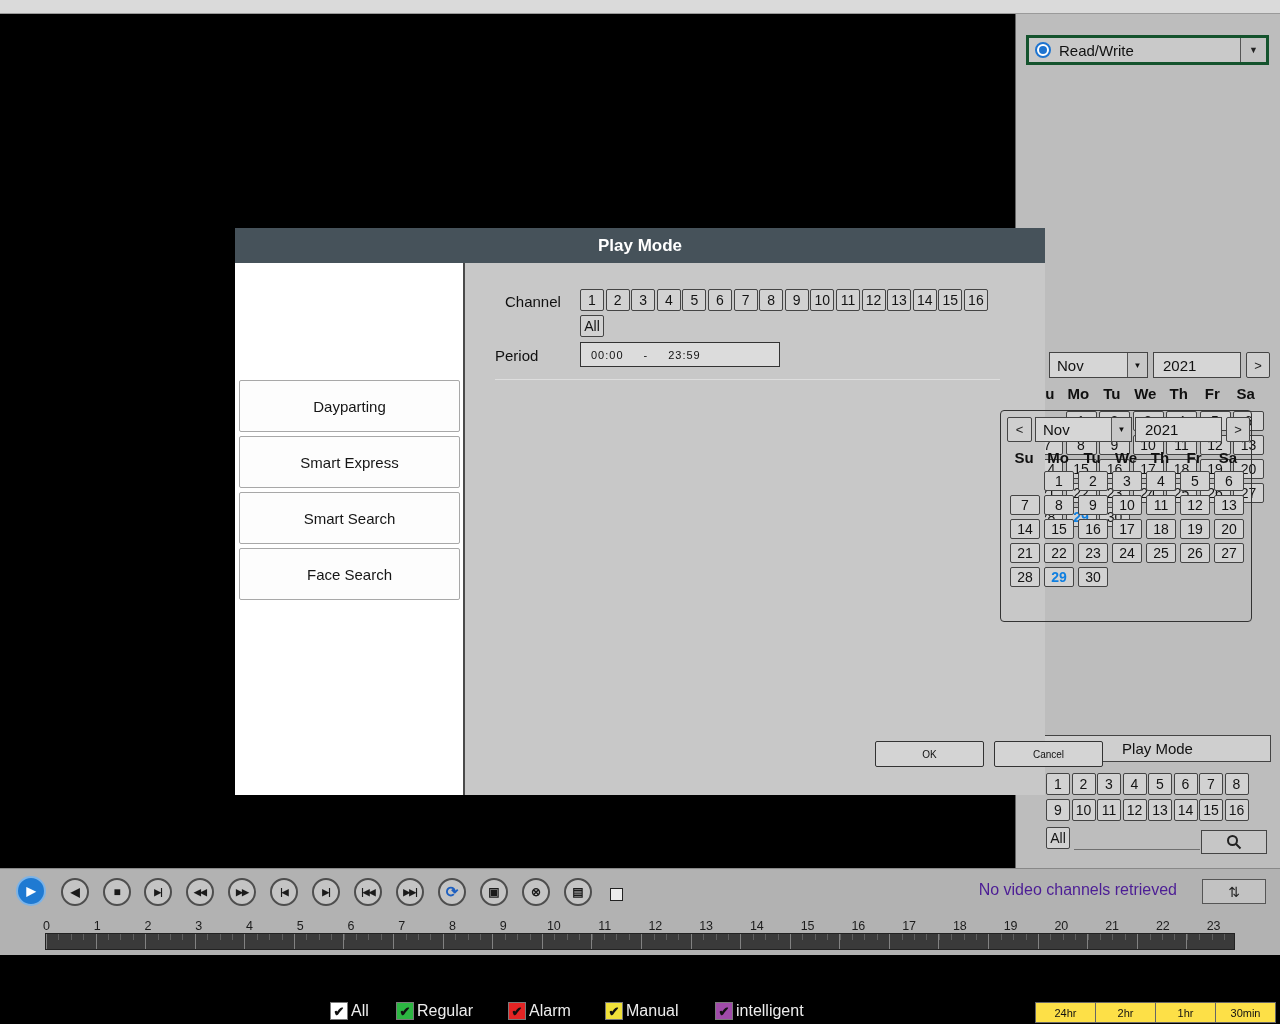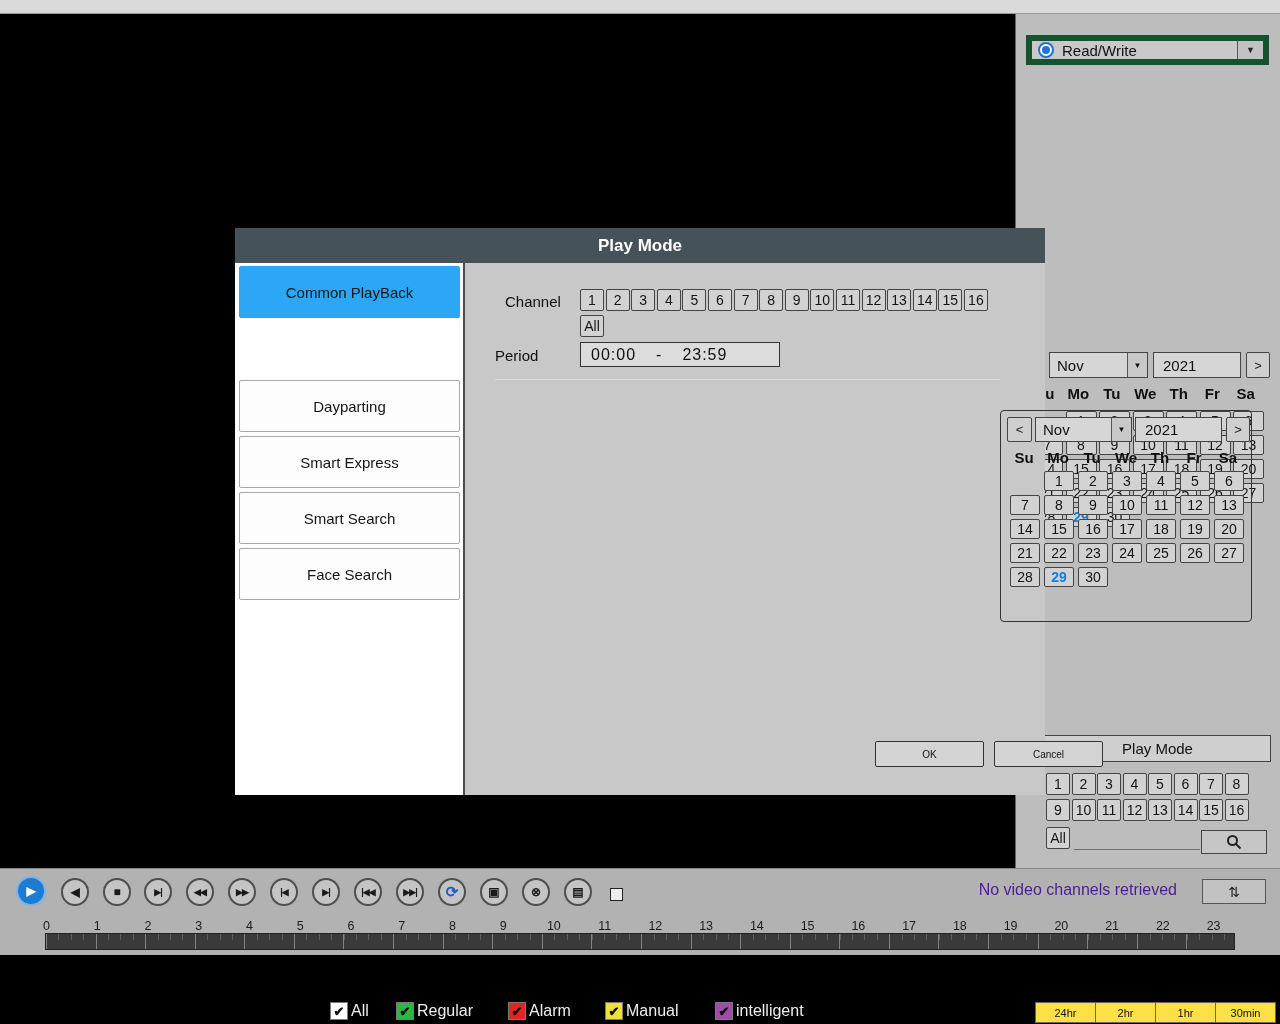--- a/index.html
+++ b/index.html
@@ -7,21 +7,21 @@
   #screen {
     position: relative; width: 1280px; height: 1024px;
     background: #000; overflow: hidden;
     font-family: "Liberation Sans", sans-serif;
     color: #111;
   }
   .top-strip { position:absolute; left:0; top:0; width:1280px; height:14px; background:#dadada; border-bottom:1px solid #9a9a9a; }
 
   
   .sidebar { position:absolute; left:1015px; top:14px; width:265px; height:854px; background:#bdbdbd; border-left:1px solid #666; z-index:5; }
-  .rw-box { position:absolute; left:10px; top:21px; width:243px; height:30px; background:#c9c9c9; border:6px solid #14532d; display:flex; align-items:center; }
+  .rw-box { position:absolute; left:10px; top:21px; width:243px; height:30px; background:#c9c9c9; border:3px solid #14532d; display:flex; align-items:center; }
   .radio { width:16px; height:16px; border-radius:50%; background:#fff; border:2px solid #1e74d0; margin:0 8px 0 6px; position:relative; flex:0 0 auto; }
   .radio::after { content:""; position:absolute; inset:2px; border-radius:50%; background:#1e74d0; }
   .rw-label { font-size:15px; color:#111; flex:1; }
   .arrow-cap { width:26px; height:100%; border-left:1px solid #555; display:flex; align-items:center; justify-content:center; font-size:9px; color:#222; background:#c2c2c2; }
 
   .dd { position:absolute; border:1px solid #444; background:#d6d6d6; display:flex; align-items:center; font-size:15px; padding-left:7px; }
   .dd .dd-arrow { margin-left:auto; width:20px; height:100%; border-left:1px solid #555; display:flex; align-items:center; justify-content:center; font-size:8px; background:#c8c8c8; }
   .year-box { position:absolute; border:1px solid #444; background:#d6d6d6; font-size:15px; display:flex; align-items:center; padding-left:9px; }
   .nav-btn { position:absolute; border:1px solid #444; background:#cfcfcf; font-size:13px; display:flex; align-items:center; justify-content:center; border-radius:2px; color:#222; }
 
@@ -57,21 +57,21 @@
   .m0 { top:3px; } .m1 { top:61px; } .m2 { top:117px; } .m3 { top:173px; } .m4 { top:229px; } .m5 { top:285px; }
   .menu-item.selected { background:#2ba7f5; border-color:#2ba7f5; }
 
   .dlg-content { position:absolute; left:232px; top:35px; right:0; bottom:0; }
   .lbl { position:absolute; font-size:15px; color:#101010; }
   .lbl-channel { left:38px; top:30px; }
   .lbl-period { left:28px; top:84px; }
   .dlg-ch-row { position:absolute; left:113px; top:26px; display:flex; gap:1.6px; }
   .dlg-ch-row .chbtn, .dlg-all { width:24px; height:22px; }
   .dlg-all { position:absolute; left:113px; top:52px; }
-  .period-field { position:absolute; left:113px; top:79px; width:200px; height:25px; background:#dcdcdc; border:1px solid #333; display:flex; align-items:center; font-size:16px; letter-spacing:1px; color:#111; }
+  .period-field { position:absolute; left:113px; top:79px; width:200px; height:25px; background:#dcdcdc; border:1px solid #333; display:flex; align-items:center; font-size:11px; letter-spacing:1px; color:#111; }
   .period-field .ps { margin-left:10px; } .period-field .sep { margin:0 20px; } 
   .sep-line { position:absolute; left:28px; top:116px; width:505px; height:1px; background:#8e8e8e; border-bottom:1px solid #dedede; }
 
   .dlg-cal { position:absolute; left:533px; top:147px; width:252px; height:212px; border:1px solid #333; border-radius:4px; }
   .dlg-cal .prev { left:6px; top:6px; width:25px; height:25px; }
   .dlg-cal .month { left:34px; top:6px; width:97px; height:25px; }
   .dlg-cal .year { left:134px; top:6px; width:87px; height:25px; }
   .dlg-cal .next { left:225px; top:6px; width:24px; height:25px; }
   .dlg-cal .dow { position:absolute; left:6px; top:38px; display:flex; }
   .dlg-cal .dow span { width:34px; text-align:center; font-size:15px; font-weight:bold; color:#101010; }
@@ -221,21 +221,20 @@
         <circle cx="6.5" cy="6.5" r="4.5" fill="none" stroke="#222" stroke-width="2"></circle>
         <line x1="10" y1="10" x2="14.5" y2="14.5" stroke="#222" stroke-width="2"></line>
       </svg>
     </div>
   </div>
 
   <div class="dialog">
     <div class="dlg-title">Play Mode</div>
 
     <div class="dlg-menu">
-      <div class="menu-item m0 selected">Common PlayBack</div>
       <div class="menu-item m2">Dayparting</div>
       <div class="menu-item m3">Smart Express</div>
       <div class="menu-item m5">Face Search</div>
       <div class="menu-item m4">Smart Search</div>
     </div>
 
     <div class="dlg-content">
       <div class="lbl lbl-channel">Channel</div>
       <div class="dlg-ch-row">
           <span class="chbtn">1</span>

